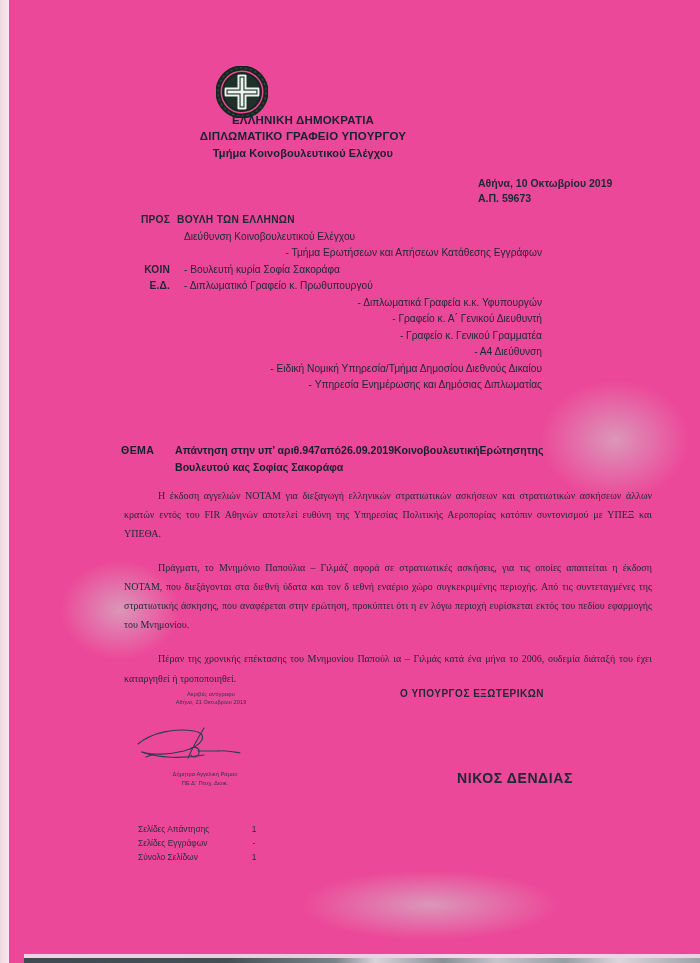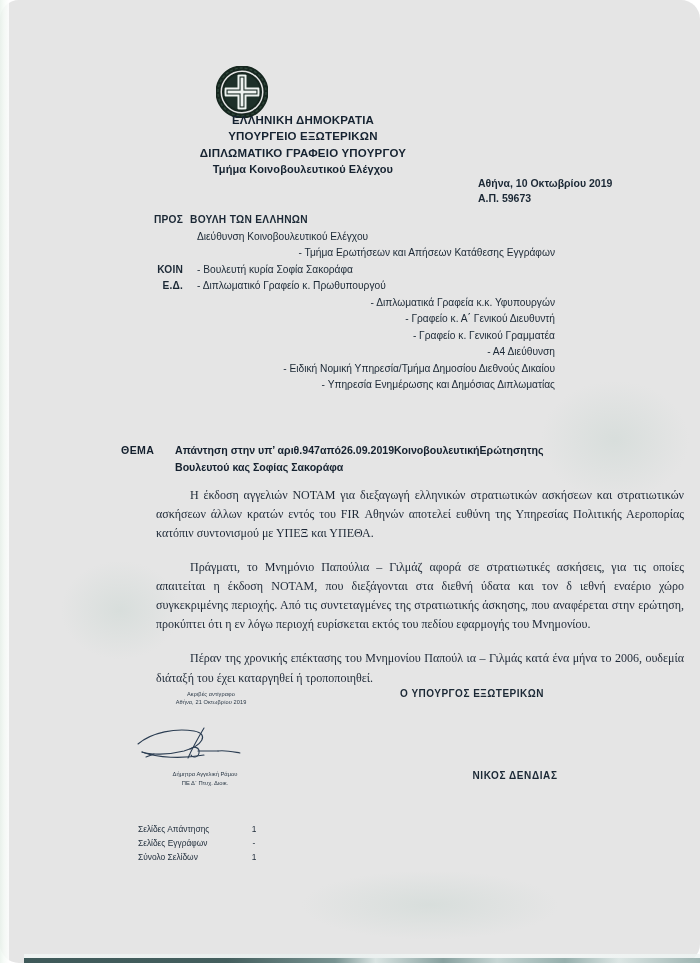--- a/index.html
+++ b/index.html
@@ -15,22 +15,21 @@
     overflow: hidden;
     font-family: "Liberation Sans", sans-serif;
     color: #14202e;
     -webkit-font-smoothing: antialiased;
   }
 
   
   .page {
     position: absolute;
     inset: 0;
-    background: #e5e5e5;
-    border-radius: 19px;
+    background: #ec4899;
   }
   .scan-edge-left {
     position: absolute;
     left: 0; top: 0; bottom: 0;
     width: 9px;
     background: linear-gradient(90deg, #eaf3ec 0%, #f6fbf7 45%, #ffffff 100%);
     opacity: .85;
   }
   .scan-edge-bottom {
     position: absolute;
@@ -95,21 +94,21 @@
     top: 176px;
     font-size: 10.5px;
     font-weight: bold;
     line-height: 15px;
     color: #1b2835;
   }
 
   
   .recipients {
     position: absolute;
-    left: 135px;
+    left: 122px;
     top: 212px;
     width: 420px;
     font-size: 10.2px;
     line-height: 16.5px;
     color: #1b2835;
   }
   .rec-row {
     display: flex;
     align-items: baseline;
     min-height: 16.5px;
@@ -160,25 +159,24 @@
   }
   .subject-l1 span { display: inline-block; }
 
   
   .body-text {
     position: absolute;
     left: 124px;
     top: 486px;
     width: 528px;
     font-family: "Liberation Serif", serif;
-    font-size: 12px;
+    font-size: 10px;
     line-height: 19.2px;
     text-align: justify;
     color: #1d2836;
-    margin-left: 32px;
   }
   .body-text p {
     margin: 0 0 14px 0;
     text-indent: 34px;
   }
   .body-text p.p2 { margin-bottom: 15px; }
 
   
   .certify {
     position: absolute;
@@ -220,21 +218,21 @@
     font-weight: bold;
     letter-spacing: .5px;
     color: #1b2835;
   }
   .minister-name {
     position: absolute;
     left: 400px;
     top: 770px;
     width: 230px;
     text-align: center;
-    font-size: 10px;
+    font-size: 14px;
     font-weight: bold;
     letter-spacing: .6px;
     color: #1b2835;
   }
 
   
   .tally {
     position: absolute;
     left: 138px;
     top: 822px;
@@ -277,21 +275,20 @@
         <g fill="#eef3f0">
           <rect x="24.6" y="11.6" width="2.8" height="28.8"></rect>
           <rect x="11.6" y="24.6" width="28.8" height="2.8"></rect>
         </g>
         <circle cx="26" cy="26" r="19" fill="none" stroke="#16261f" stroke-width="2"></circle>
       </svg>
     </div>
 
     <div class="letterhead">
       <div>ΕΛΛΗΝΙΚΗ ΔΗΜΟΚΡΑΤΙΑ</div>
-      <div>ΥΠΟΥΡΓΕΙΟ ΕΞΩΤΕΡΙΚΩΝ</div>
       <div>ΔΙΠΛΩΜΑΤΙΚΟ ΓΡΑΦΕΙΟ ΥΠΟΥΡΓΟΥ</div>
       <div class="lh-sub">Τμήμα Κοινοβουλευτικού Ελέγχου</div>
     </div>
 
     <div class="dateblock">
       <div>Αθήνα, 10 Οκτωβρίου 2019</div>
       <div>Α.Π.  59673</div>
     </div>
 
     <div class="recipients">

